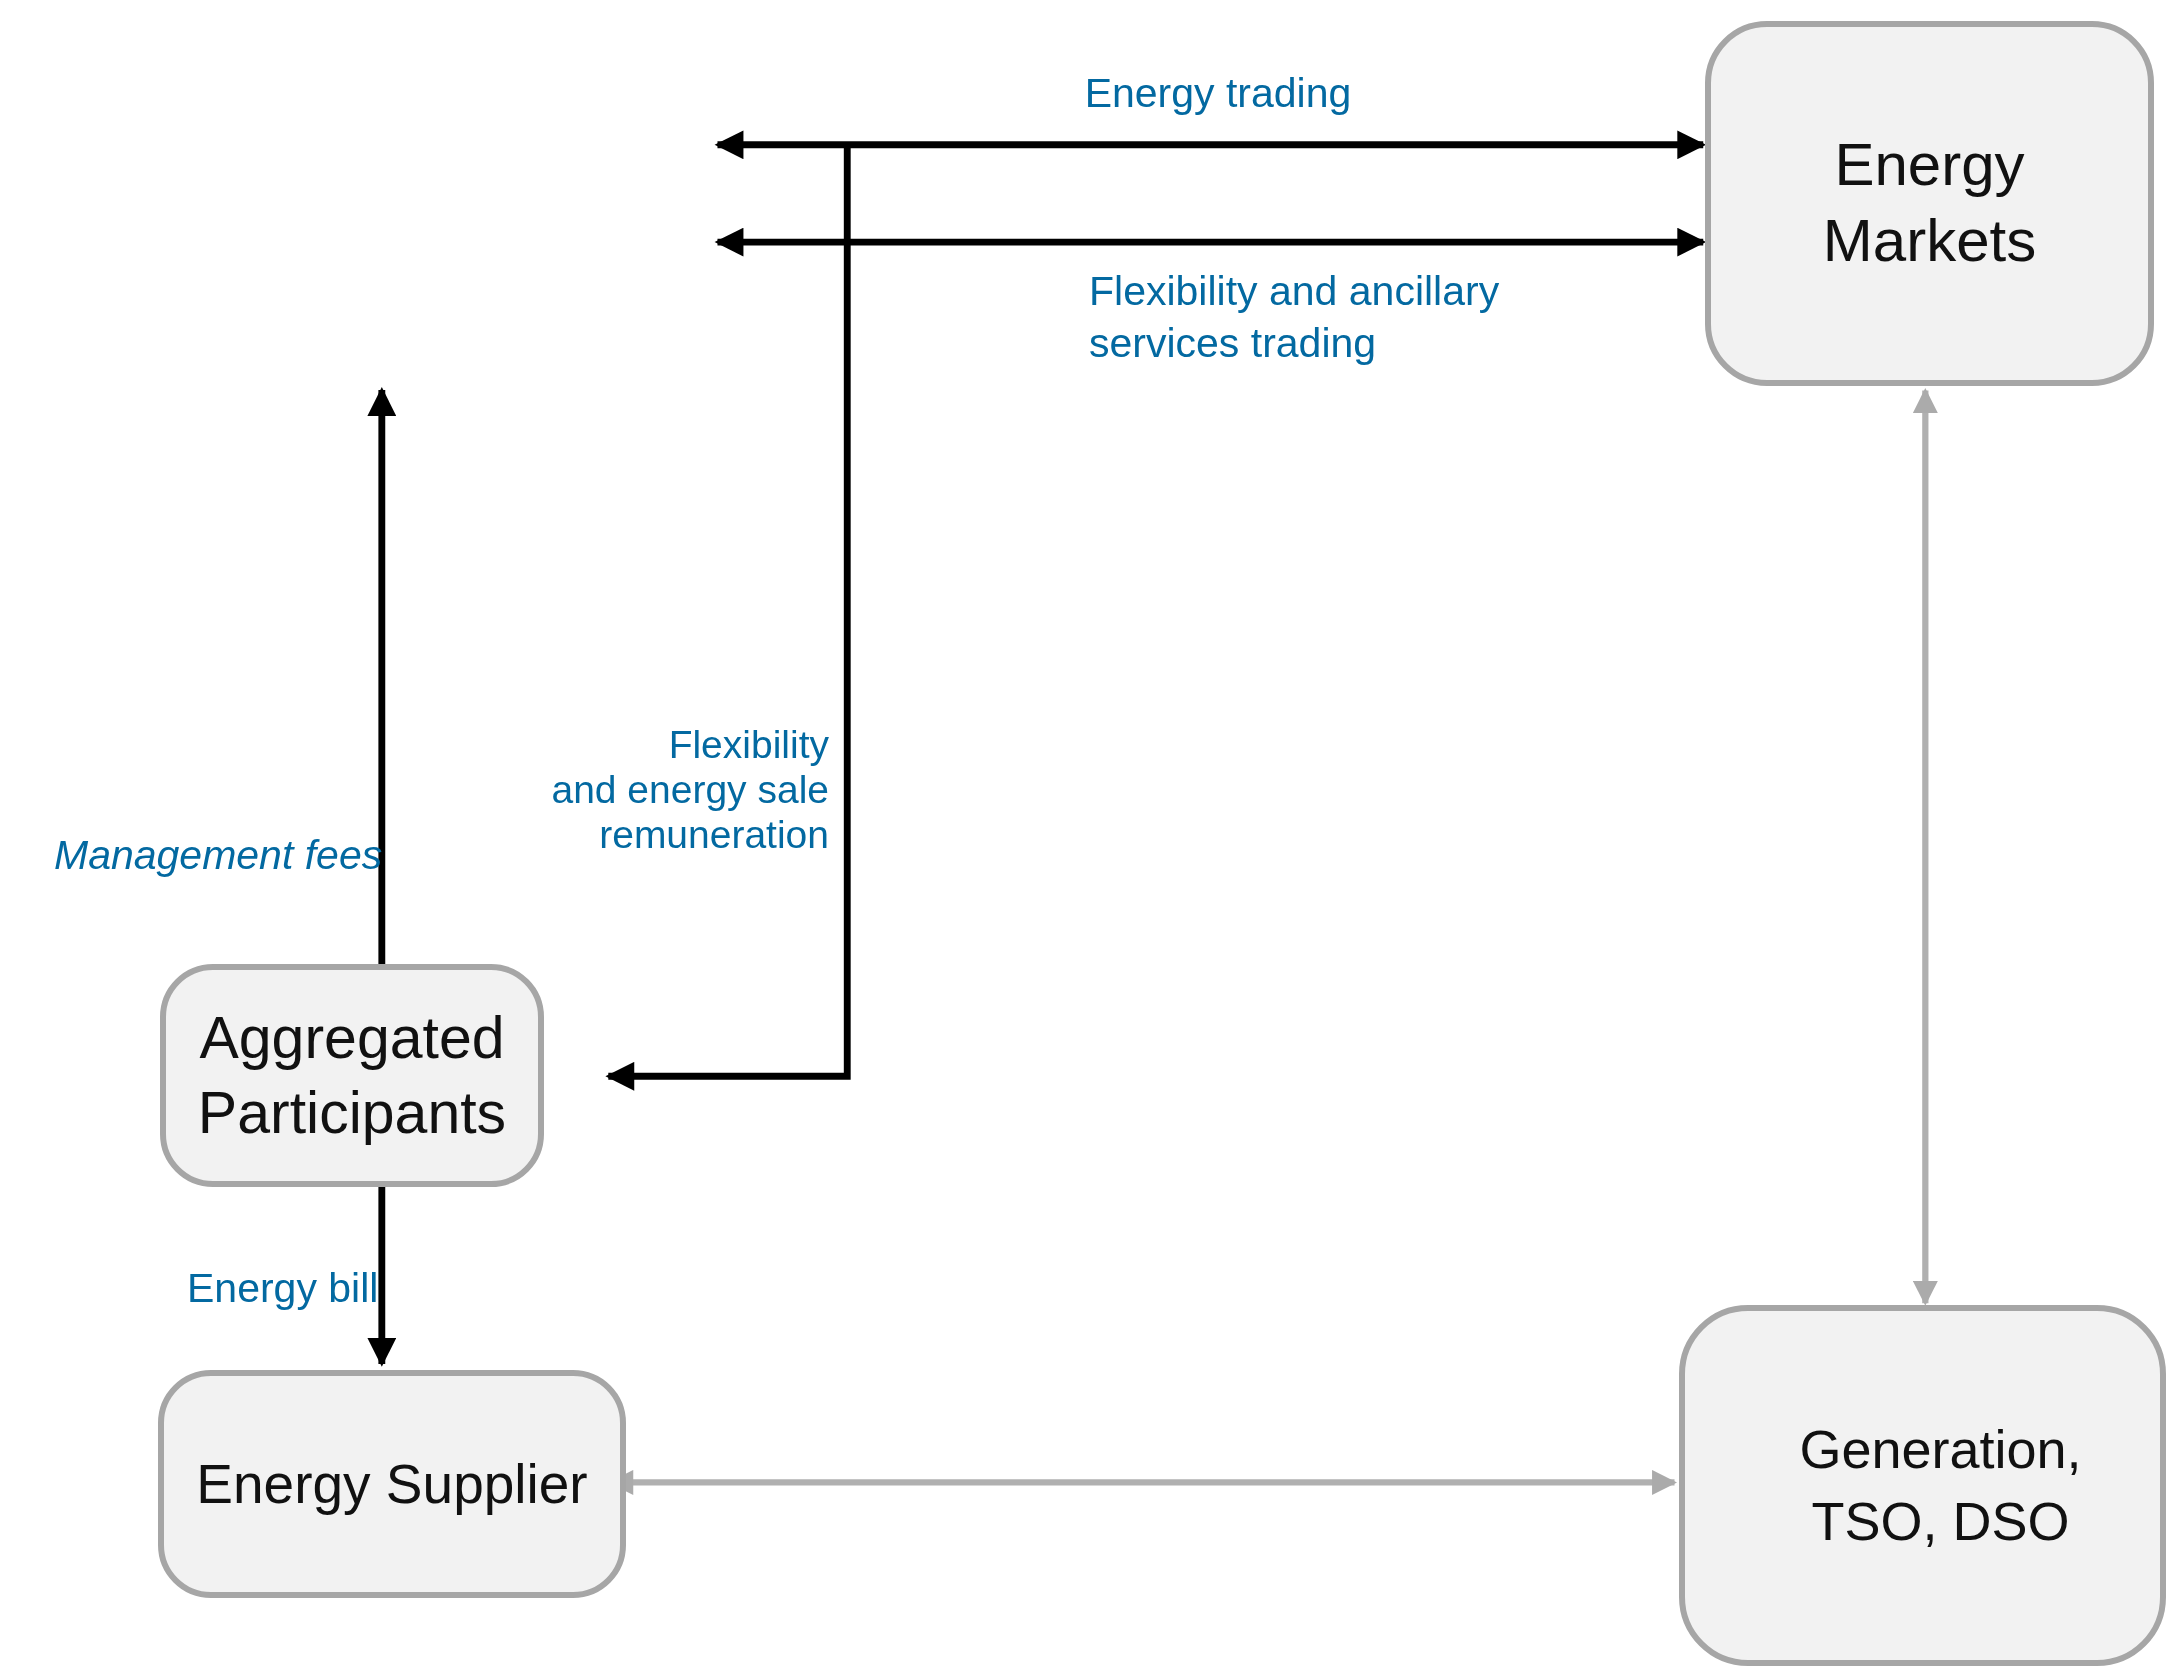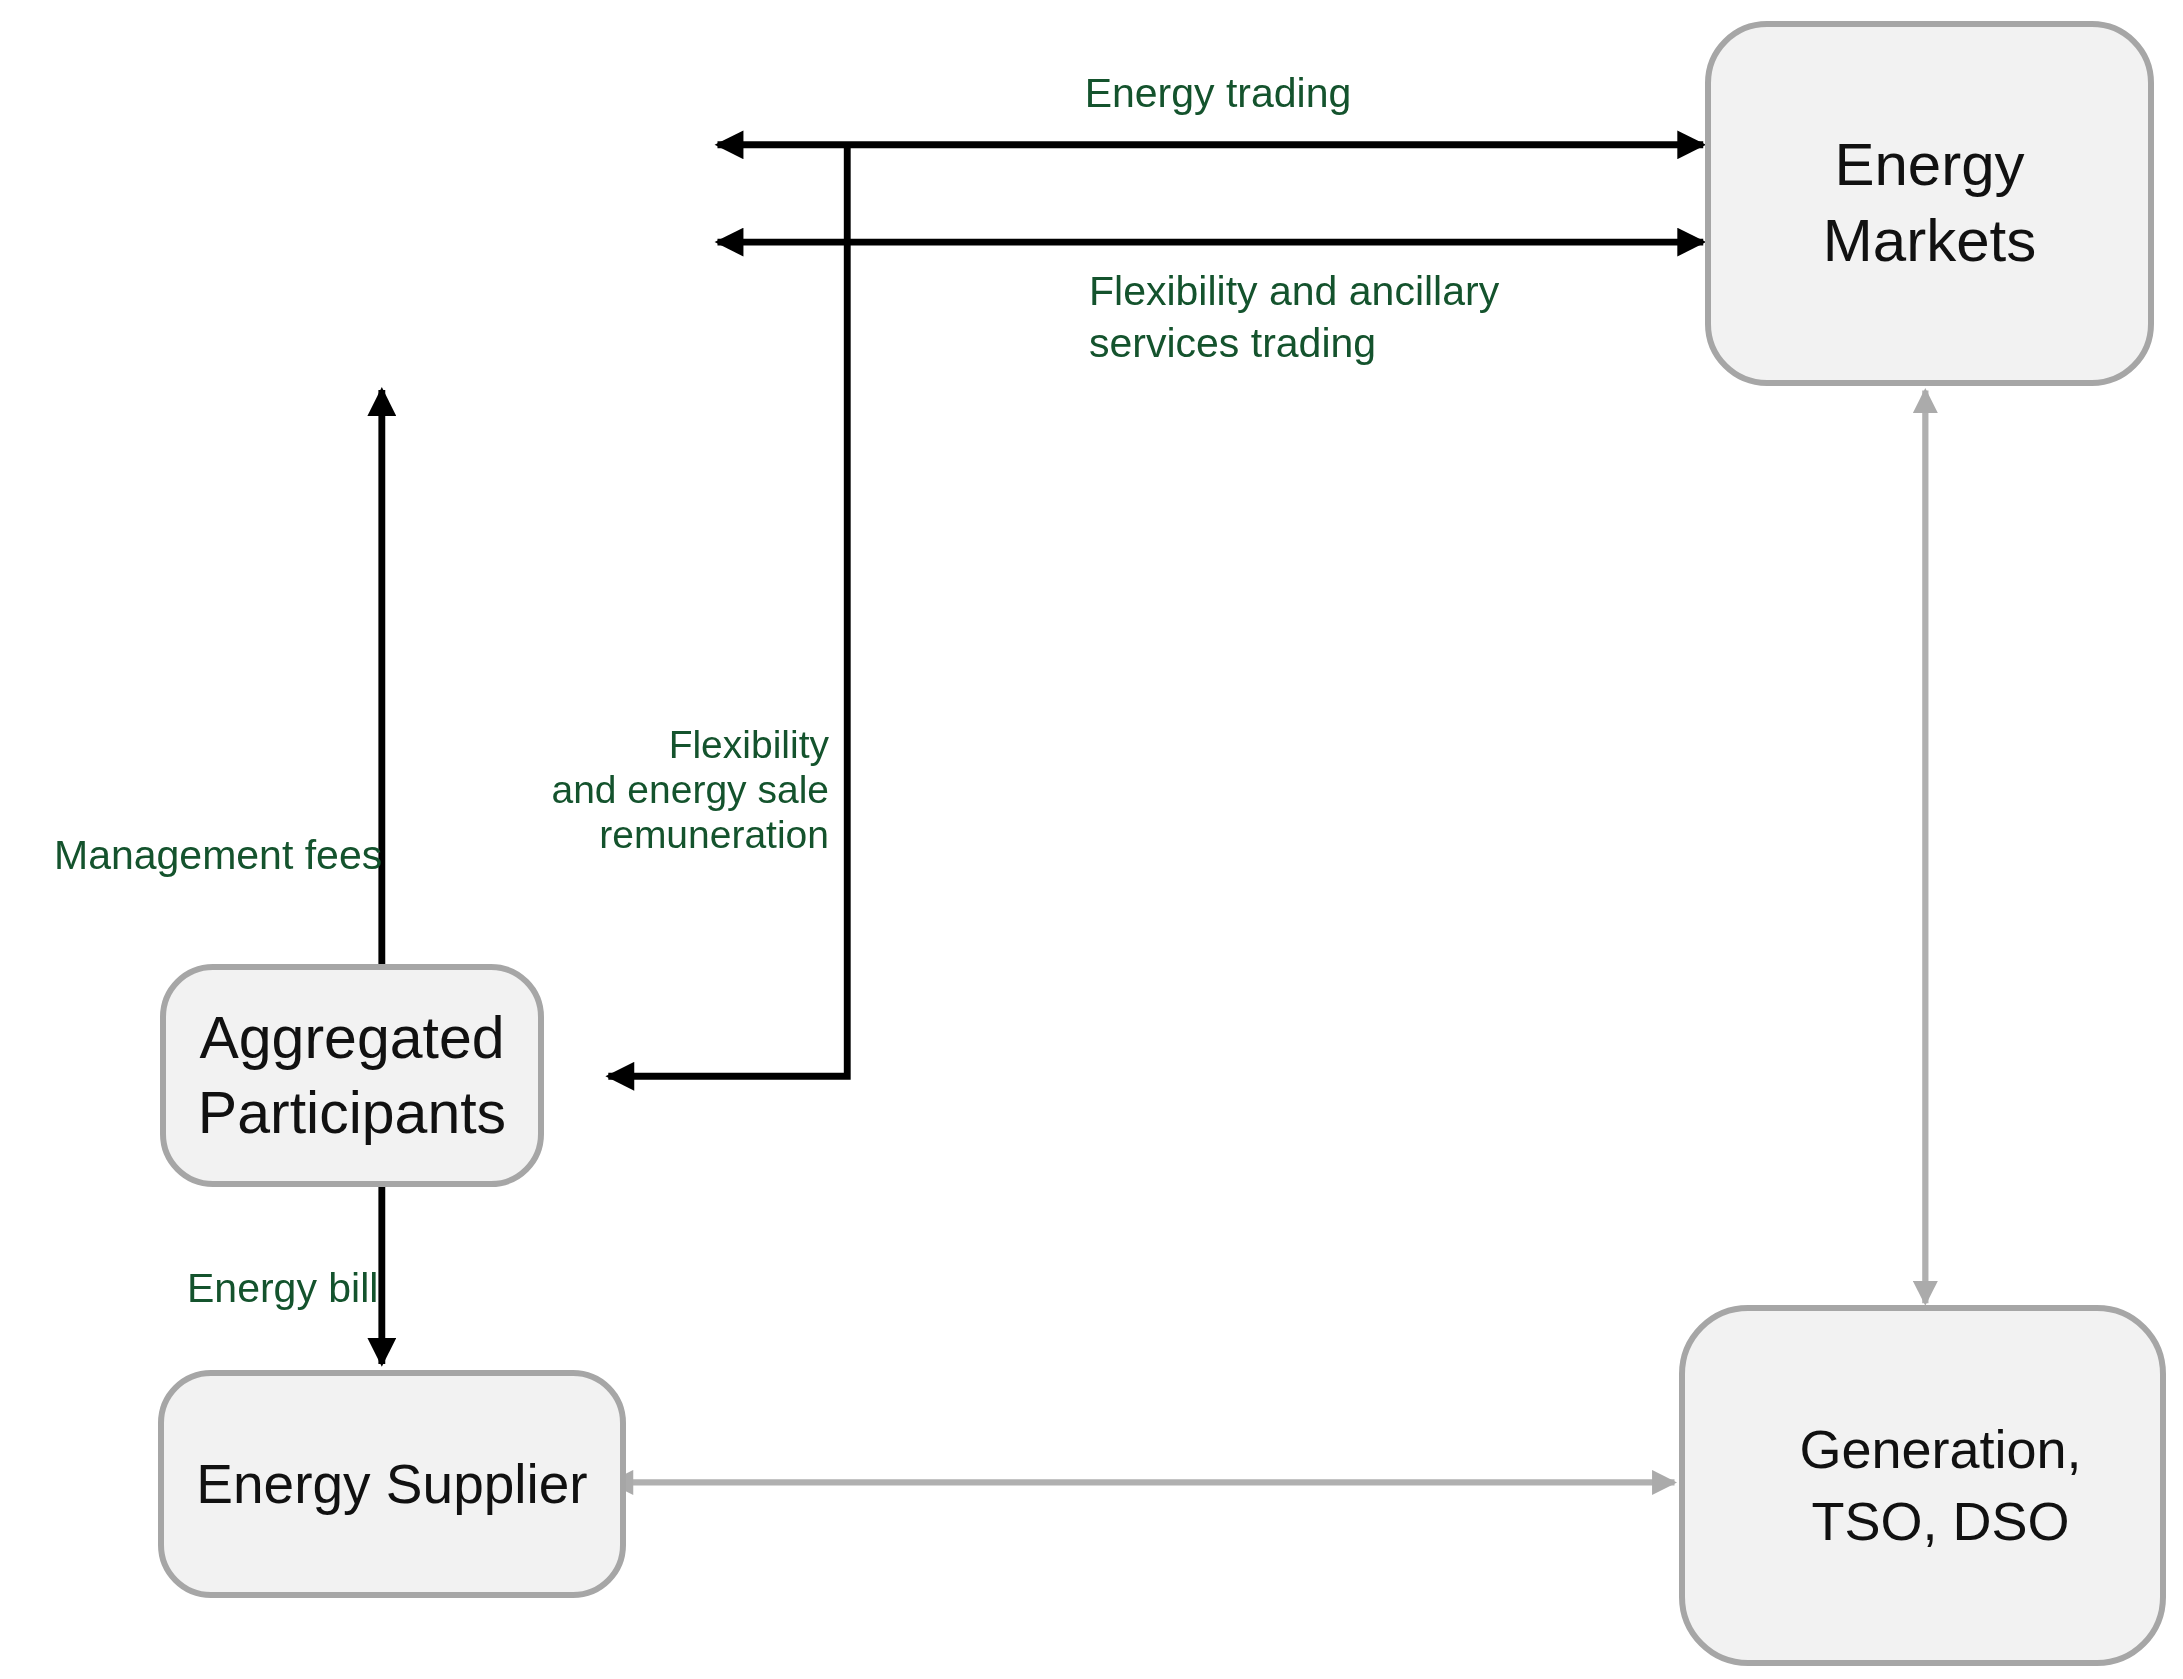--- a/index.html
+++ b/index.html
@@ -37,29 +37,29 @@
   .node-generation-tso-dso    { left: 1679px; top: 1305px; width: 487px;  height: 361px; border-radius: 69px; }
 
   .node-aggregator .node-label            { font-size: 66px; }
   .node-energy-markets .node-label        { font-size: 60px;  line-height: 1.27; }
   .node-aggregated-participants .node-label { font-size: 59px; line-height: 1.27; }
   .node-energy-supplier .node-label       { font-size: 55px; }
   .node-generation-tso-dso .node-label    { font-size: 54px;  line-height: 1.32; margin-left: 36px; }
 
   .edge-label {
     position: absolute;
-    color: #14532d;
+    color: #0369a1;
     font-size: 41px;
     line-height: 1.28;
     white-space: pre-line;
   }
   .lbl-energy-trading      { left: 1031px; top: 67px;  width: 374px; text-align: center; }
   .lbl-flex-ancillary      { left: 1089px; top: 265px;  width: 474px; text-align: left; }
   .lbl-flex-remuneration   { left: 455px;  top: 723px; width: 374px; text-align: right; font-size: 39px; line-height: 1.15; }
-  .lbl-management-fees     { left: 54px;   top: 829px; width: 349px; text-align: left; }
+  .lbl-management-fees     { left: 54px;   top: 829px; width: 349px; text-align: left; font-style: italic; }
   .lbl-energy-bill         { left: 187px;  top: 1262px; width: 250px; text-align: left; }
 </style>
 </head>
 <body>
 
 <div class="canvas">
 
   <svg class="connector-layer" viewBox="0 0 3499 2691" xmlns="http://www.w3.org/2000/svg">
     <defs>
       <marker id="arrow-black" viewBox="0 0 10 10" refX="9" refY="5" markerWidth="4.6" markerHeight="4.2" orient="auto-start-reverse">

